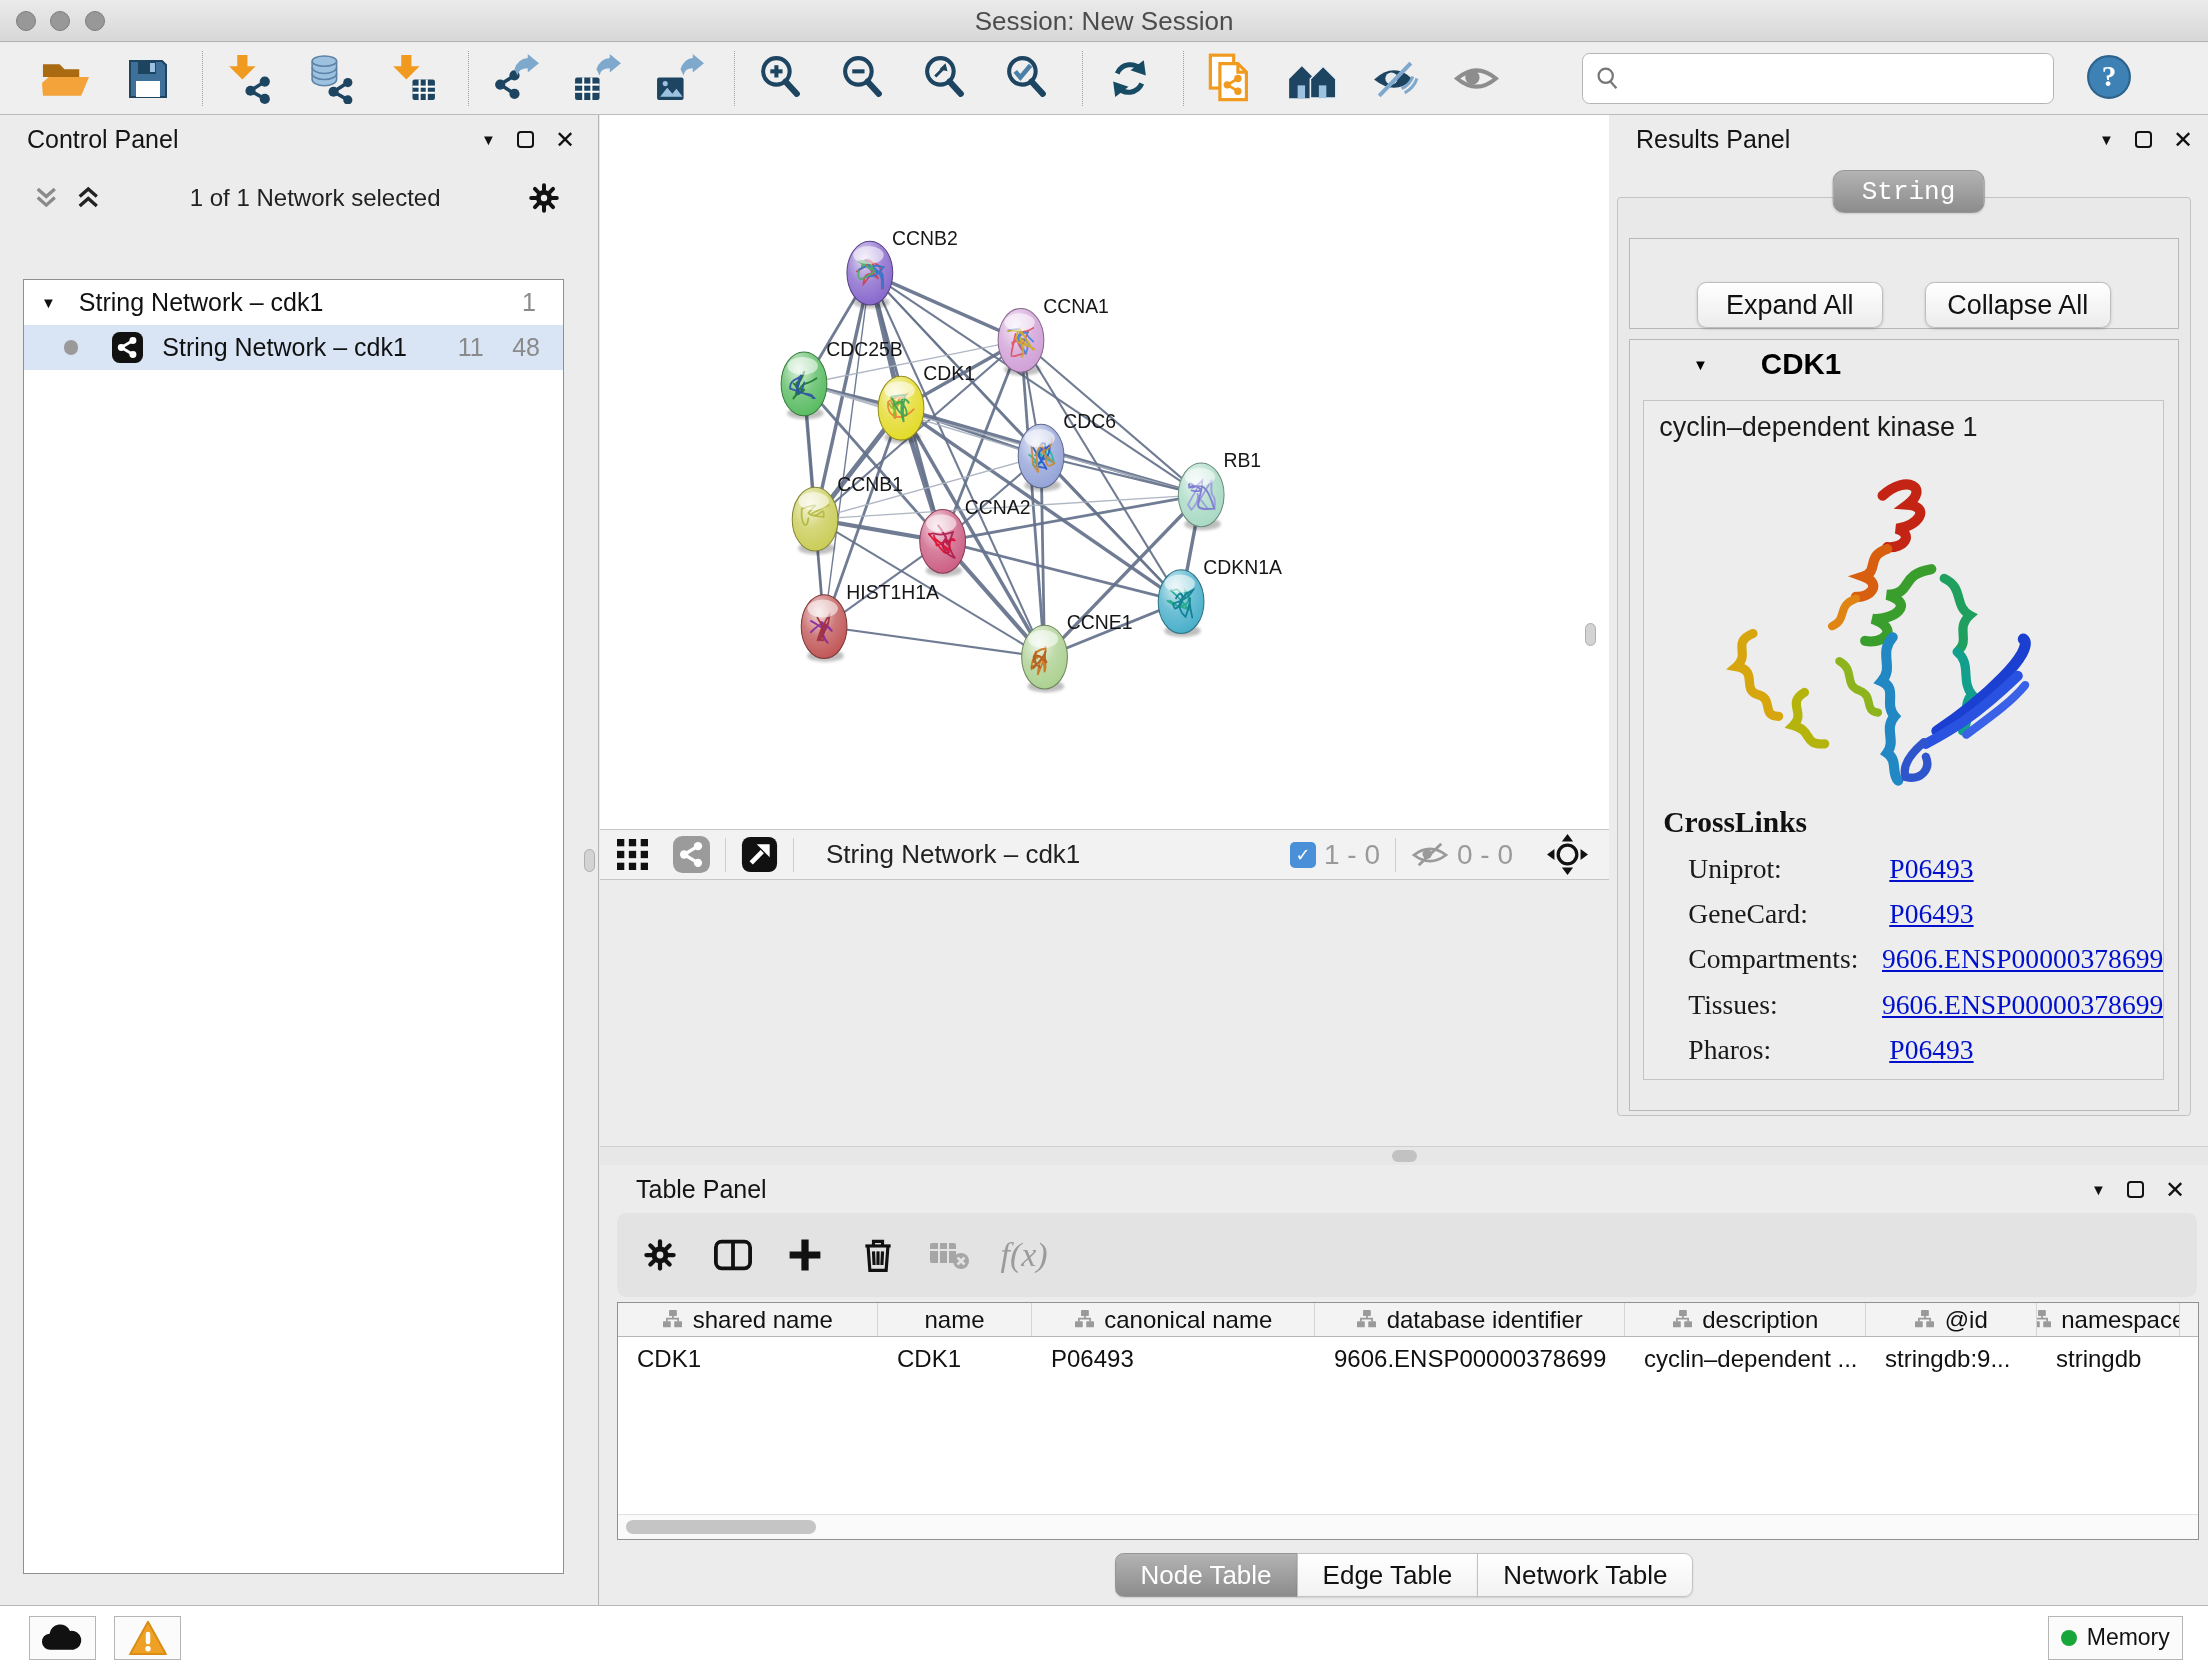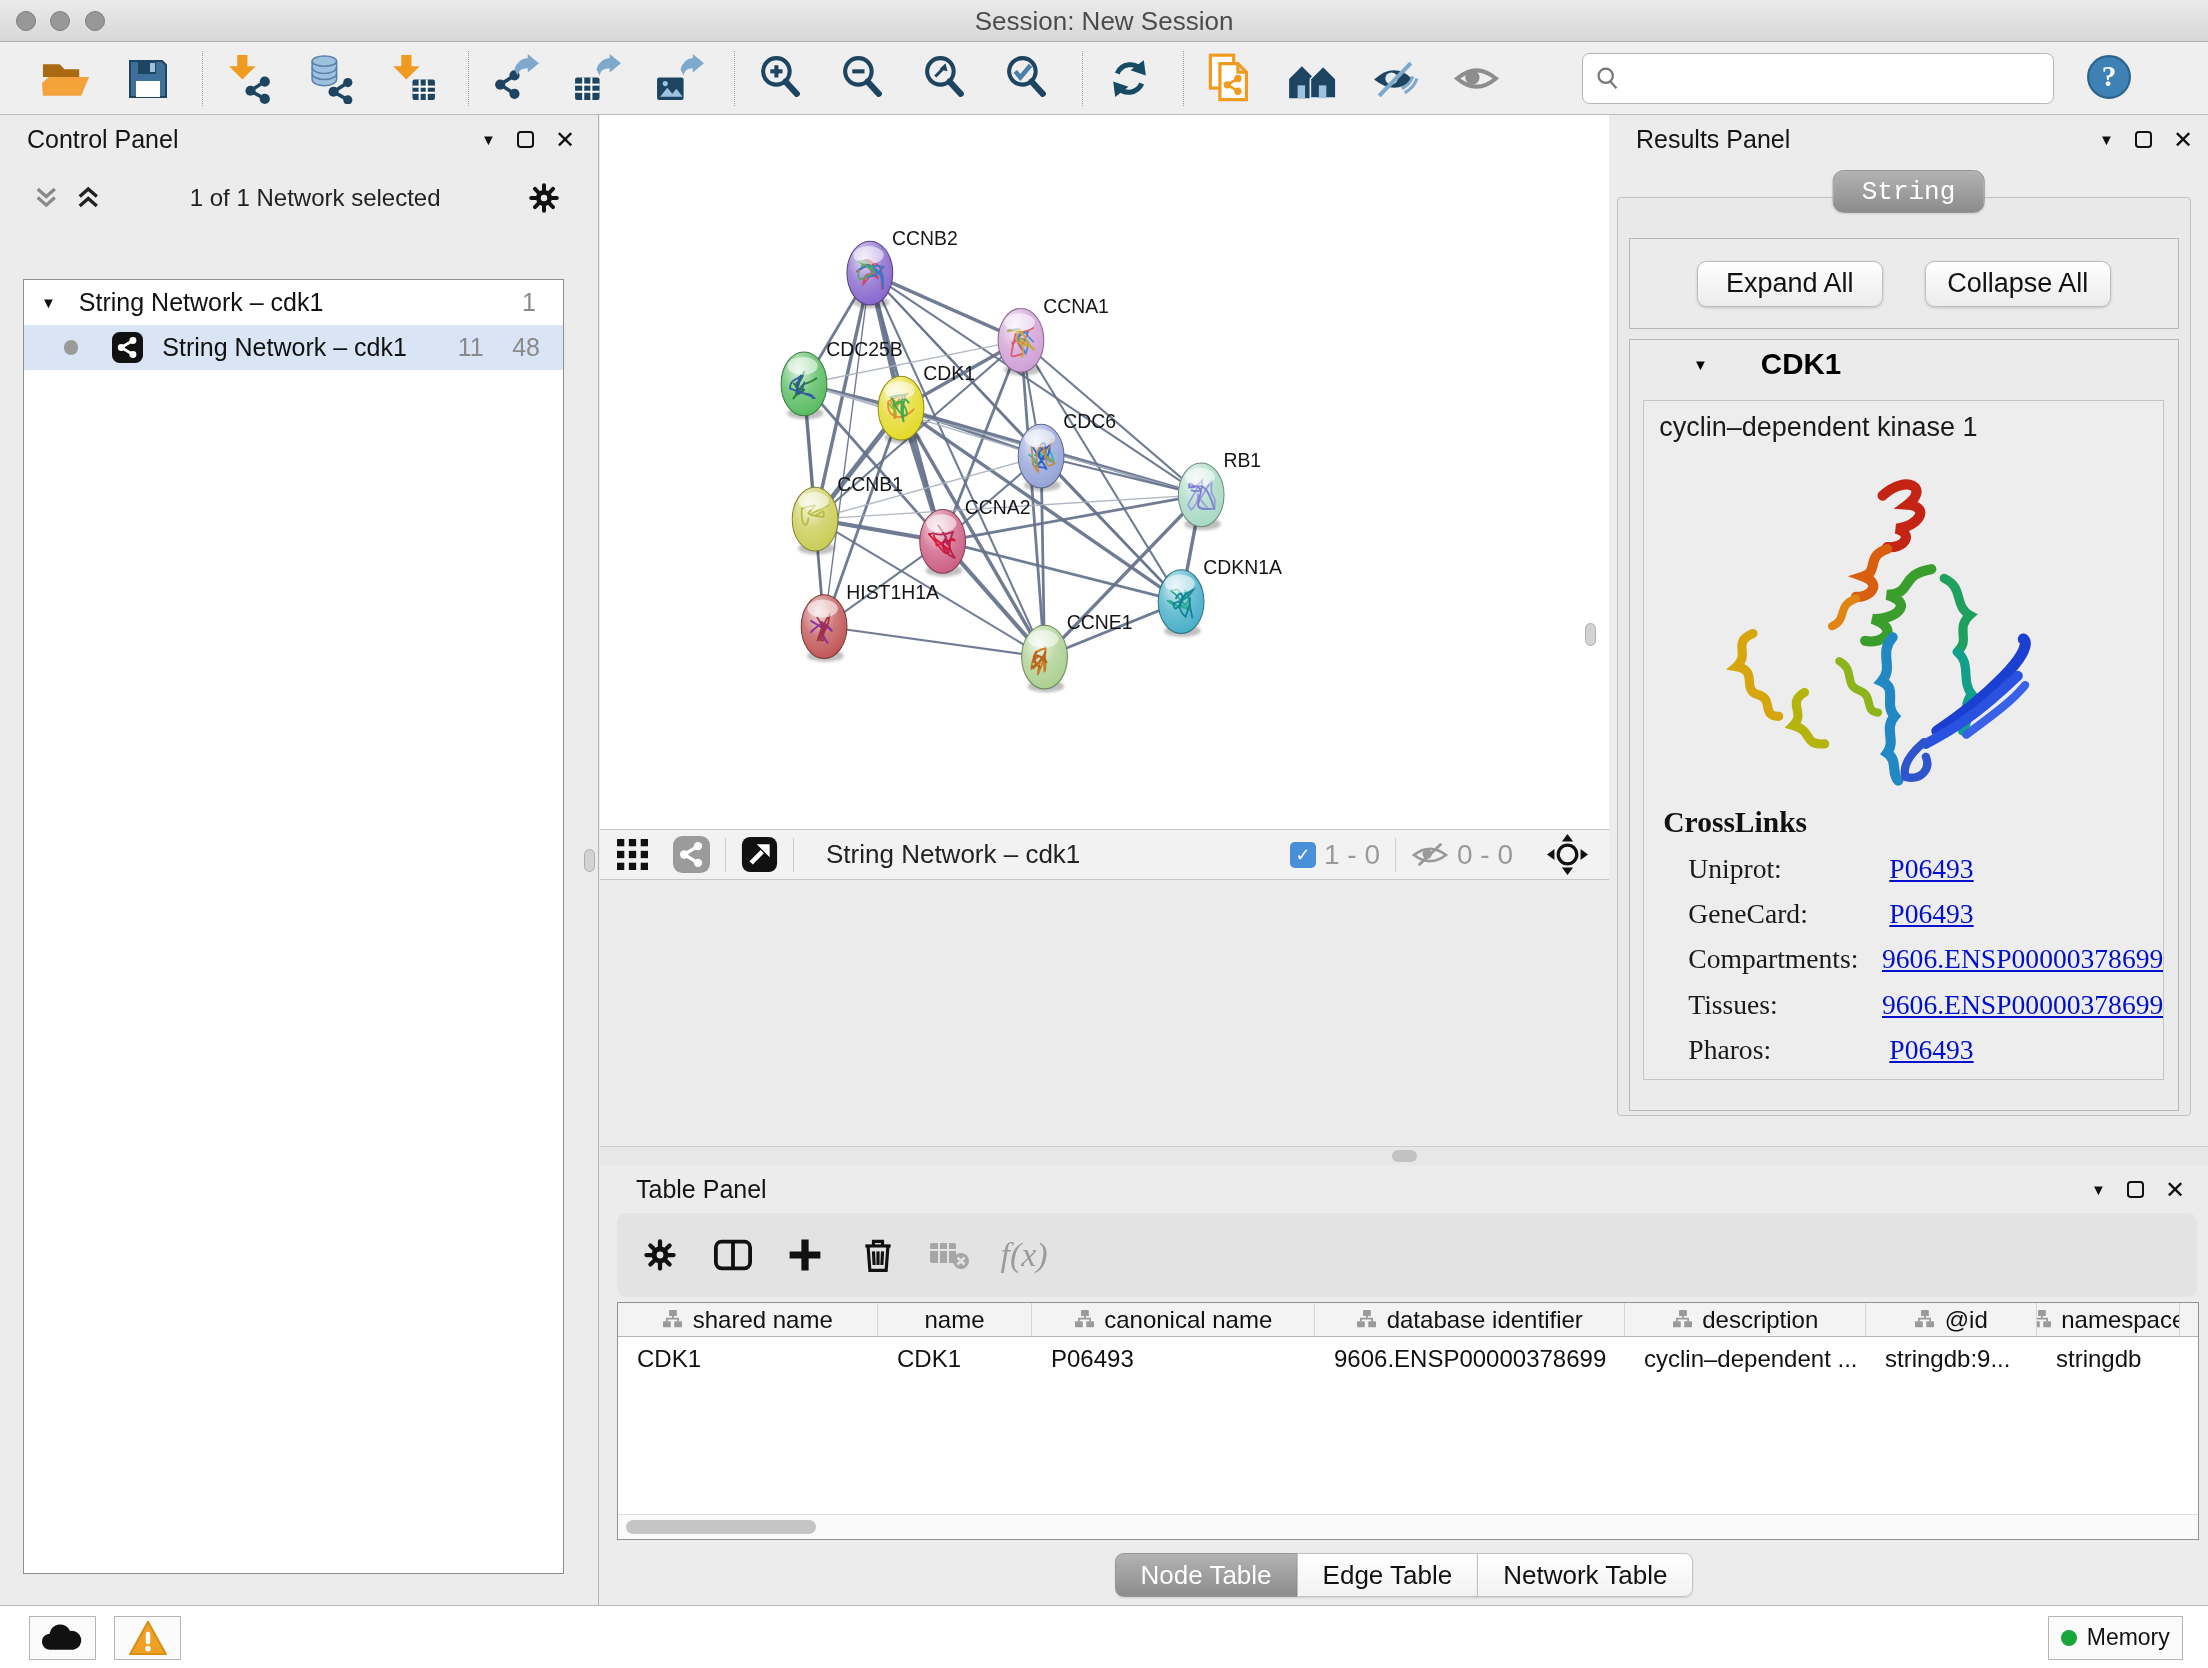--- a/index.html
+++ b/index.html
@@ -58,21 +58,21 @@
   .edge-handle{position:absolute;width:10.5px;height:23px;border-radius:5.7px;background:#d3d3d3;border:1px solid #aeaeae;z-index:5;}
 
   
   #hdivider{position:absolute;left:600px;top:1146px;right:0;height:19px;background:#e7e7e7;border-top:1px solid #cfcfcf;}
   #hdivider .grab{width:25px;height:12.4px;border-radius:6.7px;background:#c2c2c2;margin:2.9px auto 0 auto;}
 
   
   #results{position:absolute;left:1609px;top:115px;width:599px;height:1031px;background:#ececec;}
   #string-tab{position:absolute;left:50%;transform:translateX(-50%);top:55px;z-index:3;border-radius:11px;padding:5.7px 28.5px;font-family:Liberation Mono, monospace;}
   #res-box{position:absolute;left:7.6px;right:17px;top:82px;bottom:30px;background:#e9e9e9;border:1px solid #c2c2c2;border-radius:3.8px;display:flex;flex-direction:column;}
-  #expand-box{margin:40px 11.4px 0 11.4px;height:91px;border:1.9px solid #b8b8b8;background:#ebebeb;display:flex;align-items:center;justify-content:center;gap:42px;flex:none;}
+  #expand-box{margin:40px 11.4px 0 11.4px;height:91px;border:1.9px solid #b8b8b8;background:#ebebeb;display:flex;align-items:flex-end;justify-content:center;gap:42px;flex:none;}
   .res-btn{min-width:186px;height:46px;border:1px solid #bdbdbd;border-radius:9.5px;background:linear-gradient(#ffffff,#ececec);font-size:27px;color:#111;display:flex;align-items:center;justify-content:center;box-shadow:0 1px 2.9px rgba(0,0,0,.18);cursor:pointer;}
   #cdk1-box{margin:9.5px 11.4px 3.8px 11.4px;border:1.9px solid #b8b8b8;background:#ebebeb;flex:1;display:flex;flex-direction:column;overflow:hidden;}
   #cdk1-head{height:49px;display:flex;align-items:center;flex:none;}
   #cdk1-head .tri{font-size:15px;margin-left:63px;}
   #cdk1-name{font-size:29.5px;font-weight:bold;margin-left:53px;}
   #cdk1-content{margin:11.4px 13.3px 30px 13.3px;border:1.9px solid #c4c4c4;background:#ededed;flex:1;overflow:hidden;}
   #cdk1-desc{font-size:27px;color:#1a1a1a;padding:11.4px 0 0 15px;height:49px;}
   #protein-wrap{margin:7.6px 0 0 44px;}
   #crosslinks{margin:15px 0 0 19px;font-family:"Liberation Serif","DejaVu Serif",serif;}
   #cl-title{font-size:29.5px;font-weight:bold;color:#111;}

